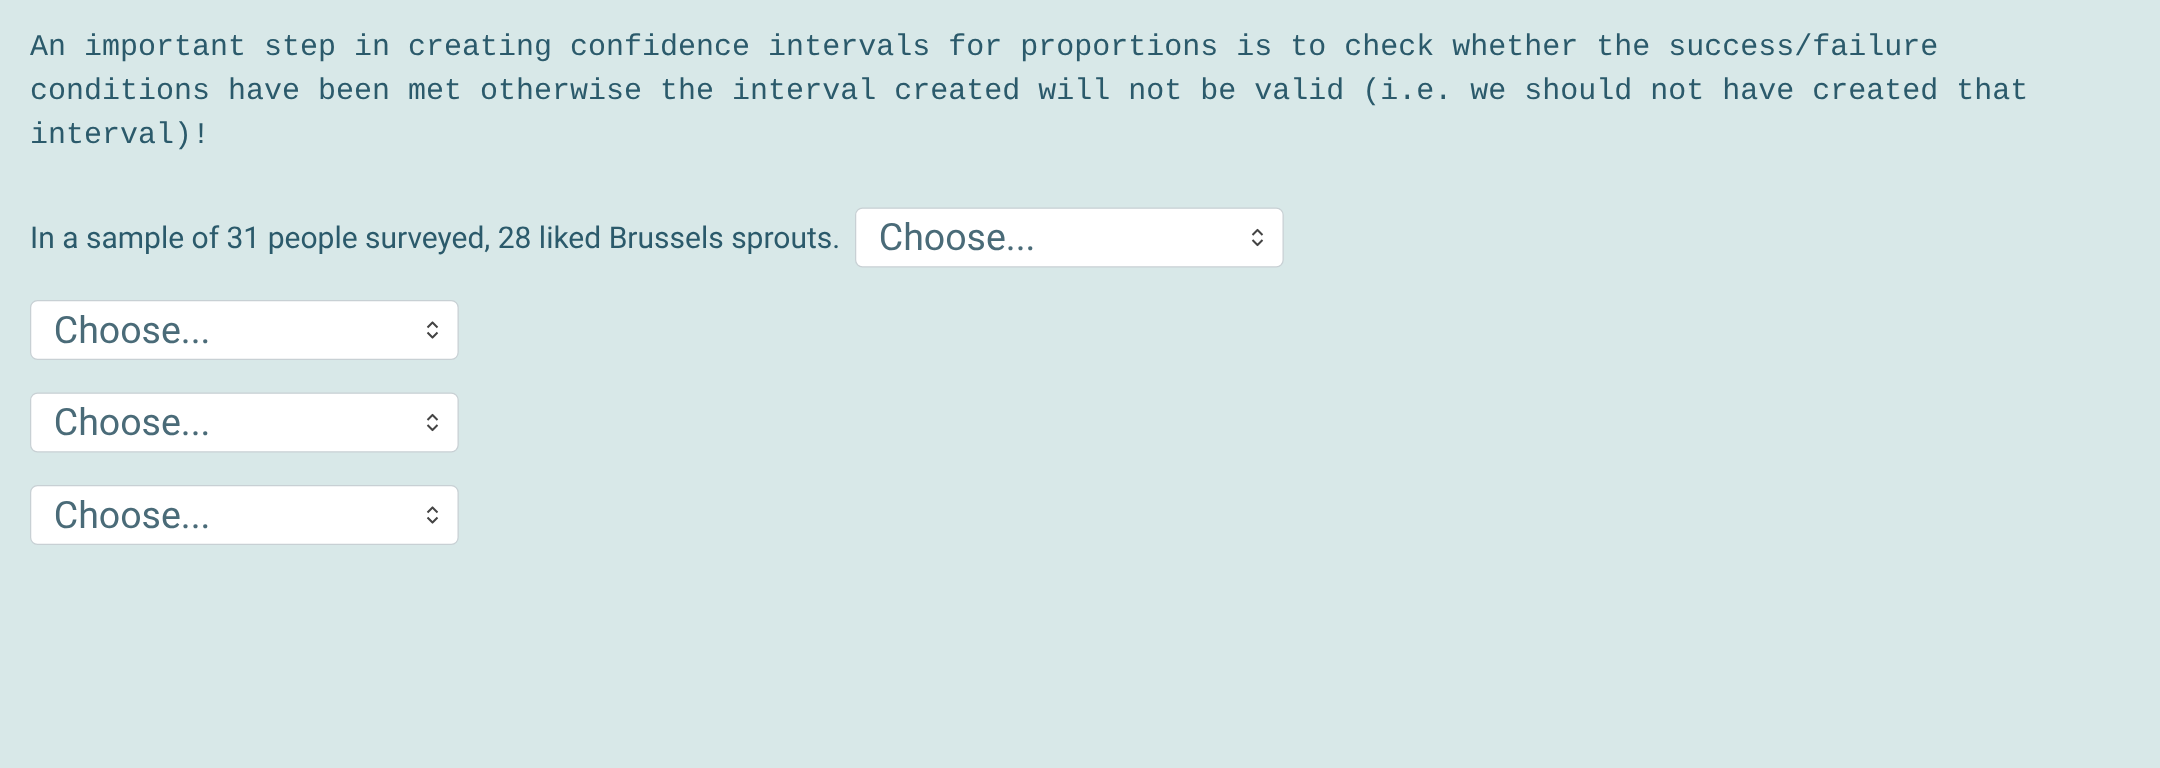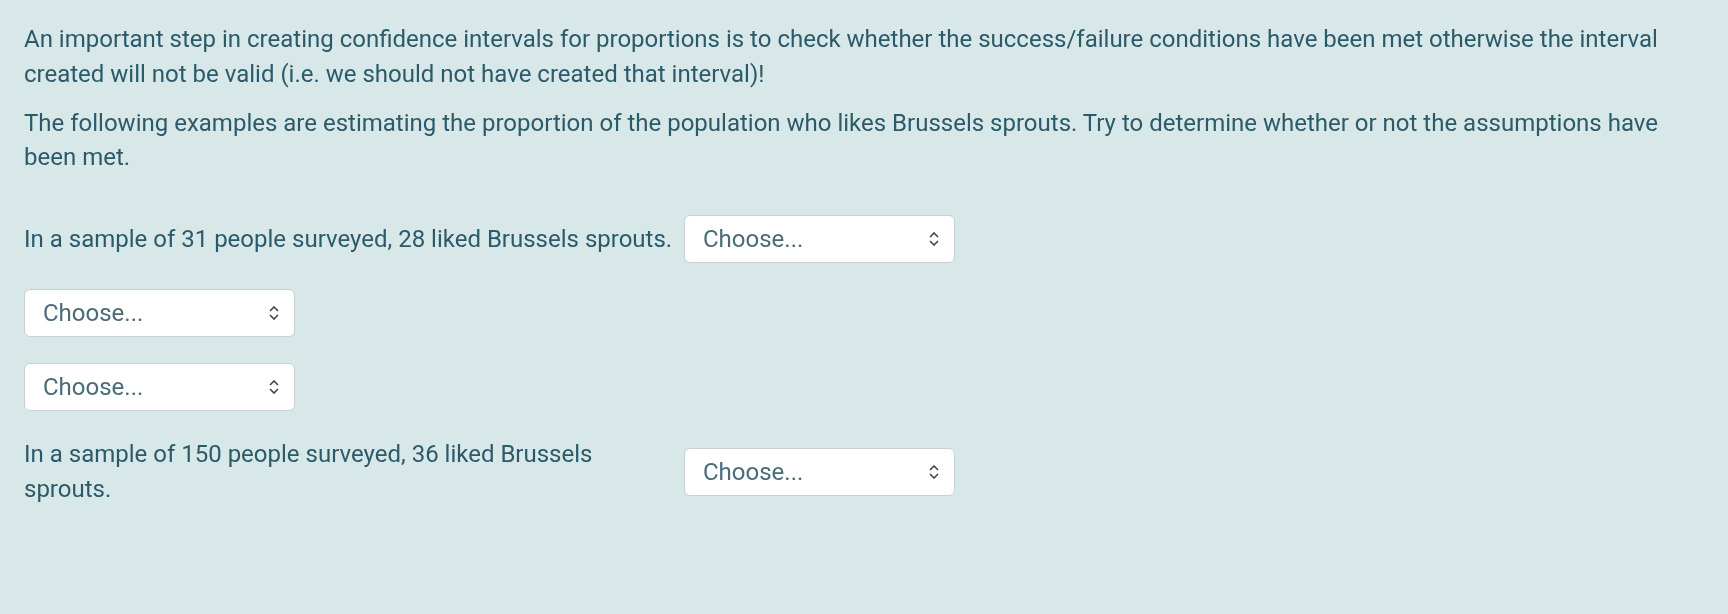--- a/index.html
+++ b/index.html
@@ -15,20 +15,21 @@
       height: 614px;
       color: #2b5a6b;
       font-size: 24px;
       line-height: 1.45;
     }
     .intro {
       margin-bottom: 20px;
     }
     .intro p {
       margin-bottom: 14px;
+      font-family: Liberation Mono, monospace;
     }
     .questions {
       margin-top: 40px;
     }
     .question-row {
       display: flex;
       align-items: center;
       margin-bottom: 26px;
     }
     .question-text {
@@ -36,24 +37,24 @@
       padding-right: 8px;
     }
     .select-wrapper {
       position: relative;
       display: inline-block;
     }
     .select-box {
       background: #ffffff;
       border: 1px solid #c8d0d4;
       border-radius: 6px;
-      width: 271px;
+      width: 343px;
       height: 48px;
       padding: 0 44px 0 18px;
-      font-size: 24px;
+      font-size: 30px;
       color: #4a6b78;
       display: flex;
       align-items: center;
       cursor: pointer;
       user-select: none;
     }
     .select-caret {
       position: absolute;
       right: 16px;
       top: 50%;
@@ -66,21 +67,20 @@
     }
     .select-caret svg {
       display: block;
     }
   </style>
 </head>
 <body>
 
 <div class="intro">
   <p>An important step in creating confidence intervals for proportions is to check whether the success/failure conditions have been met otherwise the interval created will not be valid (i.e. we should not have created that interval)!</p>
-  <p>The following examples are estimating the proportion of the population who likes Brussels sprouts. Try to determine whether or not the assumptions have been met.</p>
 </div>
 
 <div class="questions">
 
   <div class="question-row">
     <div class="question-text">In a sample of 31 people surveyed, 28 liked Brussels sprouts.</div>
     <div class="select-wrapper">
       <div class="select-box">
         <span>Choose...</span>
       </div>
@@ -121,21 +121,20 @@
             <path d="M1 5 L5 1 L9 5" fill="none" stroke="#444" stroke-width="1.6"></path>
           </svg>
         <svg width="10" height="6" viewBox="0 0 10 6">
             <path d="M1 1 L5 5 L9 1" fill="none" stroke="#444" stroke-width="1.6"></path>
           </svg>
       </span>
     </div>
   </div>
 
   <div class="question-row">
-    <div class="question-text">In a sample of 150 people surveyed, 36 liked Brussels sprouts.</div>
     <div class="select-wrapper">
       <div class="select-box">
         <span>Choose...</span>
       </div>
       <span class="select-caret">
         <svg width="10" height="6" viewBox="0 0 10 6">
             <path d="M1 5 L5 1 L9 5" fill="none" stroke="#444" stroke-width="1.6"></path>
           </svg>
         <svg width="10" height="6" viewBox="0 0 10 6">
             <path d="M1 1 L5 5 L9 1" fill="none" stroke="#444" stroke-width="1.6"></path>

